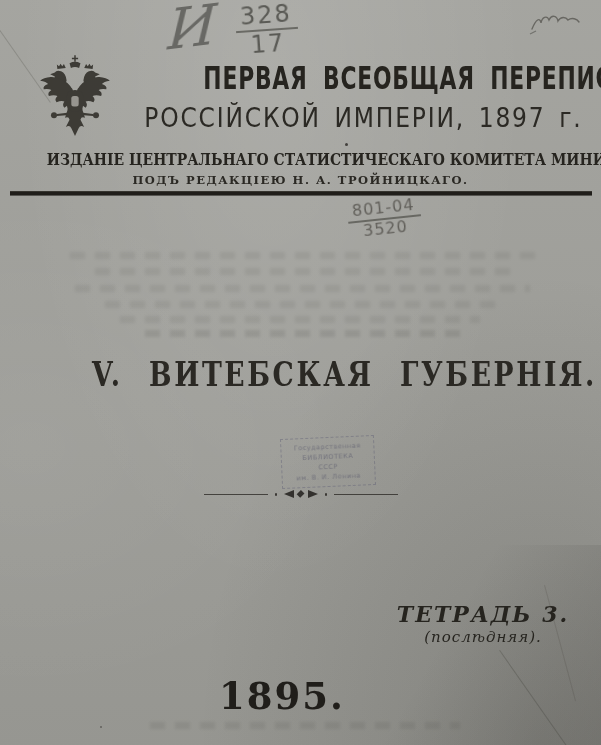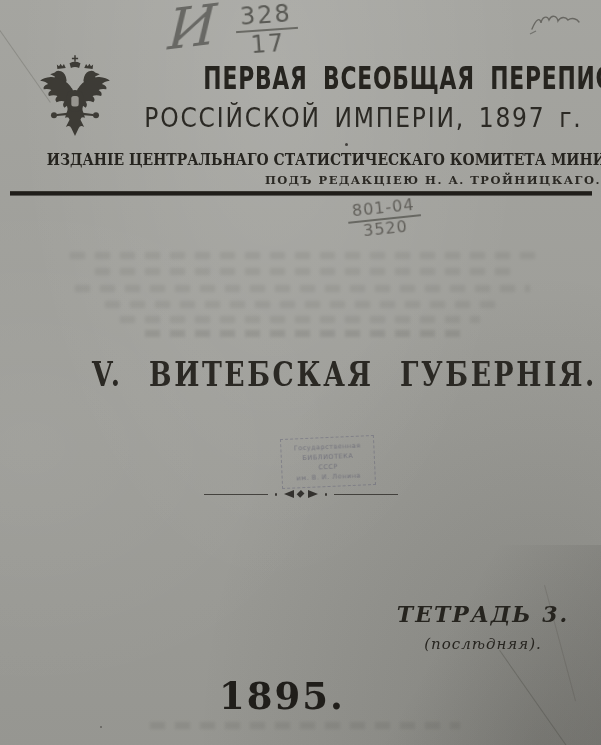--- a/index.html
+++ b/index.html
@@ -38,21 +38,21 @@
 
   
   .titleblock{position:absolute;left:120px;top:62px;width:452px;text-align:center;color:#26241f;}
   .t1{display:inline-block;font-family:"DejaVu Sans",sans-serif;font-weight:bold;font-size:28px;
       white-space:nowrap;transform:scale(.78,1.12);transform-origin:center;letter-spacing:1px;word-spacing:9px;}
   .t2{display:inline-block;margin-top:8px;font-family:"DejaVu Sans",sans-serif;font-weight:400;font-size:26px;
       white-space:nowrap;transform:scale(.9,1.02);transform-origin:center;letter-spacing:2px;word-spacing:5px;color:#2b2924;}
   .publisher{position:absolute;left:0;top:150px;width:601px;text-align:center;color:#26241f;}
   .publisher .inner{display:inline-block;font-weight:bold;font-size:15.5px;white-space:nowrap;
       transform:scale(.9,1.05);transform-origin:center;}
-  .editor{position:absolute;left:0;top:173px;width:601px;text-align:right;
+  .editor{position:absolute;left:0;top:173px;width:601px;text-align:center;
       font-weight:bold;font-size:11.5px;letter-spacing:1.5px;color:#2b2924;}
   .rule{position:absolute;left:10px;top:191px;width:582px;height:5px;
       background:linear-gradient(180deg,#43413a 0%,#201e1a 30%,#201e1a 72%,rgba(32,30,26,.35) 100%);}
 
   
   .bleed{position:absolute;height:7px;opacity:.5;filter:blur(1.7px);
       background:repeating-linear-gradient(90deg, rgba(66,66,60,.2) 0 15px, rgba(66,66,60,0) 15px 25px);}
 
   
   .volume{position:absolute;left:0;top:356px;width:601px;text-align:center;color:#2b2924;margin-left:44px;}
@@ -73,21 +73,21 @@
   .div-dot{width:3px;height:3px;border-radius:50%;background:rgba(42,40,36,.85);margin:0 7px;}
   .tri-l{width:0;height:0;border-top:4px solid transparent;border-bottom:4px solid transparent;
       border-right:10px solid rgba(40,38,34,.9);}
   .dia{width:6px;height:6px;background:rgba(40,38,34,.9);transform:rotate(45deg);margin:0 4px;}
   .tri-r{width:0;height:0;border-top:4px solid transparent;border-bottom:4px solid transparent;
       border-left:10px solid rgba(40,38,34,.9);}
 
   
   .issue{position:absolute;left:383px;top:601px;width:200px;text-align:center;color:#26241f;}
   .issue .main{font-weight:bold;font-style:italic;font-size:22px;letter-spacing:2px;white-space:nowrap;text-align:center;}
-  .issue .note{margin-top:8px;font-style:italic;font-size:15px;letter-spacing:1px;}
+  .issue .note{margin-top:1px;font-style:italic;font-size:15px;letter-spacing:1px;}
 
   
   .year{position:absolute;left:130px;top:674px;width:304px;text-align:center;
       font-weight:bold;font-size:37px;letter-spacing:2px;color:#201e1a;}
 </style>
 </head>
 <body>
 
 <div class="page">
 

